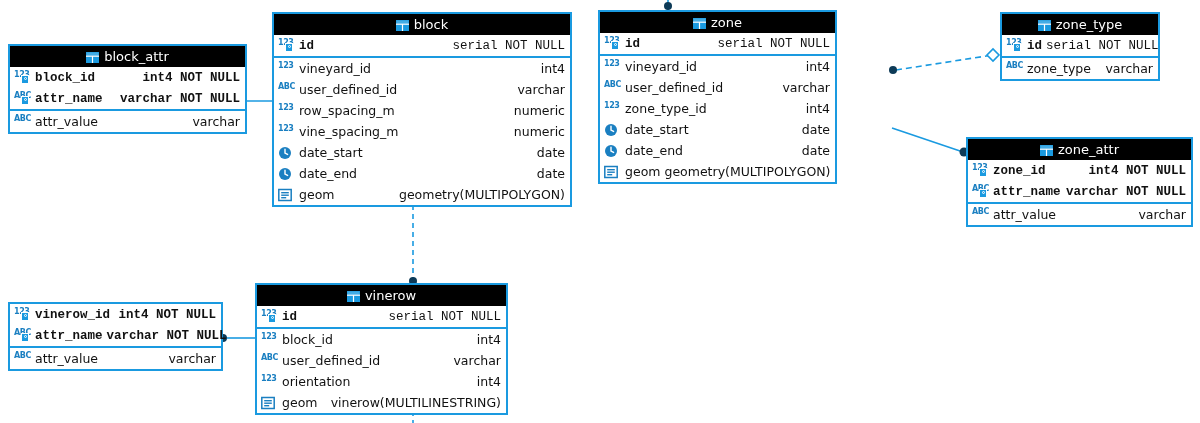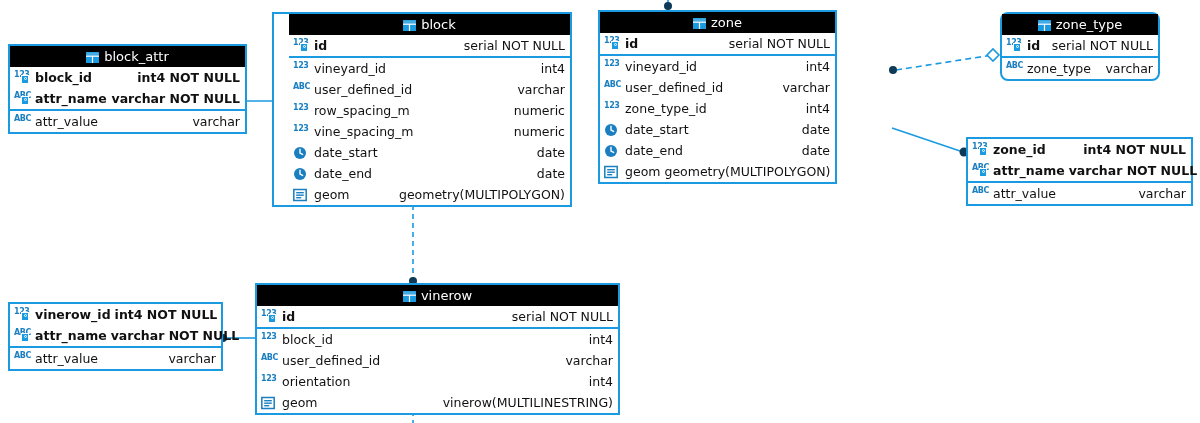--- a/index.html
+++ b/index.html
@@ -61,21 +61,21 @@
     padding: 0 5px 0 4px;
     white-space: nowrap;
   }
   .fname {
     flex: 0 1 auto;
   }
   .spacer { flex: 1 1 auto; min-width: 4px; }
   .ftype {
     flex: 0 0 auto;
   }
-  .pk .fname, .pk .ftype { font-weight: bold; }
+  .pk .fname, .pk .ftype { font-weight: bold; font-family: Liberation Mono, monospace; }
   .pk.norm-type .ftype { font-weight: normal; }
   .keymark {
     position: absolute;
     left: 7px;
     top: 5px;
     width: 8px;
     height: 9px;
     background: #1a9ae0;
     border: 1px solid #ffffff;
     box-sizing: border-box;
@@ -163,21 +163,21 @@
         <div class="field">
           <span class="ic-wrap">
             <span class="lbl">ABC</span>
           </span>
           <span class="fname">attr_value</span>
           <span class="spacer"></span>
           <span class="ftype">varchar</span>
         </div>
       </div>
     </div>
-    <div class="entity" style="left: 272px; top: 12px; width: 300px; padding-left: 15px;">
+    <div class="entity" style="left: 272px; top: 12px; width: 300px;">
       <div class="ent-header"><span class="tbl-icon"><svg width="13" height="11" viewBox="0 0 13 11">
             <rect x="0.5" y="0.5" width="12" height="10" fill="#1a9ae0" stroke="#1a9ae0"></rect>
             <rect x="0.5" y="0.5" width="12" height="3.2" fill="#ffffff" opacity="0.18"></rect>
             <line x1="0" y1="4.2" x2="13" y2="4.2" stroke="#ffffff" stroke-width="1.2"></line>
             <line x1="6.5" y1="4.2" x2="6.5" y2="11" stroke="#ffffff" stroke-width="1.2"></line>
           </svg></span><span>block</span></div>
       <div class="pk-section">
         <div class="field pk norm-type">
           <span class="ic-wrap">
             <span class="lbl">123</span>
@@ -331,21 +331,21 @@
               <rect x="3.2" y="6.5" width="7.6" height="1.4" fill="#1a7fc1"></rect>
               <rect x="3.2" y="9" width="5" height="1.4" fill="#1a7fc1"></rect>
             </svg>
           </span>
           <span class="fname">geom</span>
           <span class="spacer"></span>
           <span class="ftype">geometry(MULTIPOLYGON)</span>
         </div>
       </div>
     </div>
-    <div class="entity" style="left: 1000px; top: 12px; width: 160px; border-radius: 8px;">
+    <div class="entity" style="left: 1000px; top: 12px; width: 160px;">
       <div class="ent-header"><span class="tbl-icon"><svg width="13" height="11" viewBox="0 0 13 11">
             <rect x="0.5" y="0.5" width="12" height="10" fill="#1a9ae0" stroke="#1a9ae0"></rect>
             <rect x="0.5" y="0.5" width="12" height="3.2" fill="#ffffff" opacity="0.18"></rect>
             <line x1="0" y1="4.2" x2="13" y2="4.2" stroke="#ffffff" stroke-width="1.2"></line>
             <line x1="6.5" y1="4.2" x2="6.5" y2="11" stroke="#ffffff" stroke-width="1.2"></line>
           </svg></span><span>zone_type</span></div>
       <div class="pk-section">
         <div class="field pk norm-type">
           <span class="ic-wrap">
             <span class="lbl">123</span>
@@ -361,20 +361,26 @@
           <span class="ic-wrap">
             <span class="lbl">ABC</span>
           </span>
           <span class="fname">zone_type</span>
           <span class="spacer"></span>
           <span class="ftype">varchar</span>
         </div>
       </div>
     </div>
     <div class="entity" style="left: 966px; top: 137px; width: 227px;">
+      <div class="ent-header"><span class="tbl-icon"><svg width="13" height="11" viewBox="0 0 13 11">
+            <rect x="0.5" y="0.5" width="12" height="10" fill="#1a9ae0" stroke="#1a9ae0"></rect>
+            <rect x="0.5" y="0.5" width="12" height="3.2" fill="#ffffff" opacity="0.18"></rect>
+            <line x1="0" y1="4.2" x2="13" y2="4.2" stroke="#ffffff" stroke-width="1.2"></line>
+            <line x1="6.5" y1="4.2" x2="6.5" y2="11" stroke="#ffffff" stroke-width="1.2"></line>
+          </svg></span><span>zone_attr</span></div>
       <div class="pk-section">
         <div class="field pk">
           <span class="ic-wrap">
             <span class="lbl">123</span>
             <span class="keymark"></span>
           </span>
           <span class="fname">zone_id</span>
           <span class="spacer"></span>
           <span class="ftype">int4 NOT NULL</span>
         </div>
@@ -424,21 +430,21 @@
         <div class="field">
           <span class="ic-wrap">
             <span class="lbl">ABC</span>
           </span>
           <span class="fname">attr_value</span>
           <span class="spacer"></span>
           <span class="ftype">varchar</span>
         </div>
       </div>
     </div>
-    <div class="entity" style="left: 255px; top: 283px; width: 365px;">
+    <div class="entity" style="left: 255px; top: 283px; width: 253px;">
       <div class="ent-header"><span class="tbl-icon"><svg width="13" height="11" viewBox="0 0 13 11">
             <rect x="0.5" y="0.5" width="12" height="10" fill="#1a9ae0" stroke="#1a9ae0"></rect>
             <rect x="0.5" y="0.5" width="12" height="3.2" fill="#ffffff" opacity="0.18"></rect>
             <line x1="0" y1="4.2" x2="13" y2="4.2" stroke="#ffffff" stroke-width="1.2"></line>
             <line x1="6.5" y1="4.2" x2="6.5" y2="11" stroke="#ffffff" stroke-width="1.2"></line>
           </svg></span><span>vinerow</span></div>
       <div class="pk-section">
         <div class="field pk norm-type">
           <span class="ic-wrap">
             <span class="lbl">123</span>

